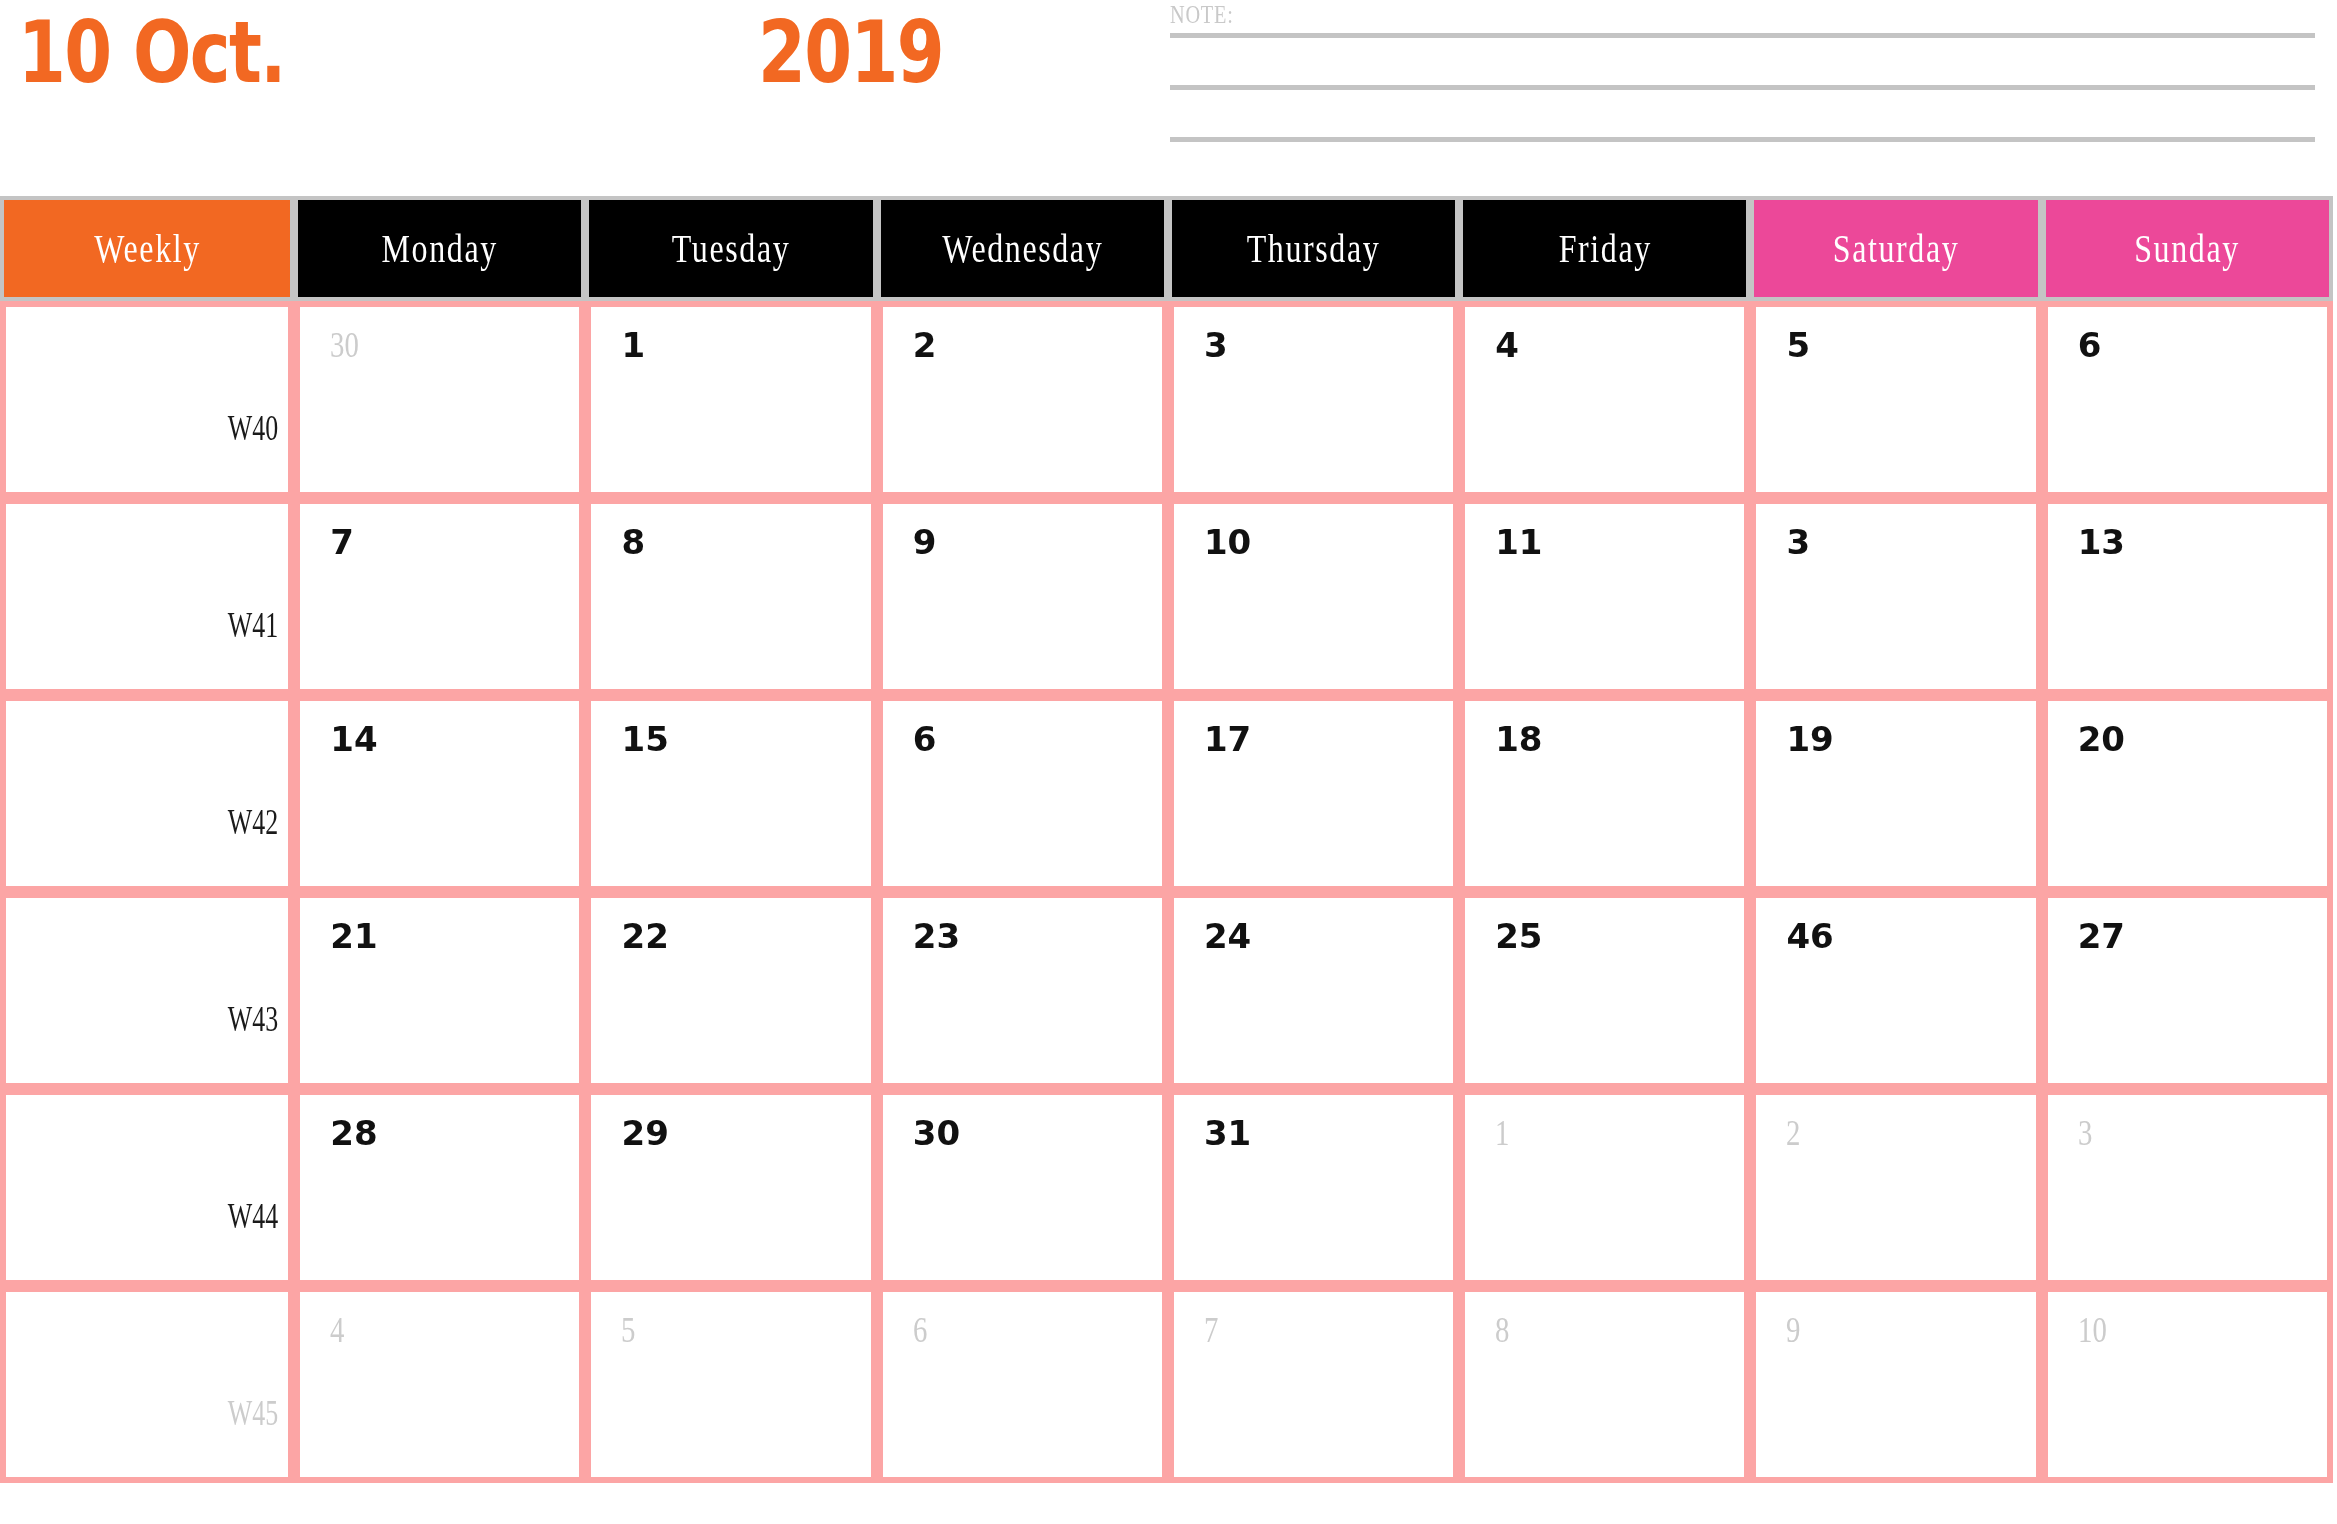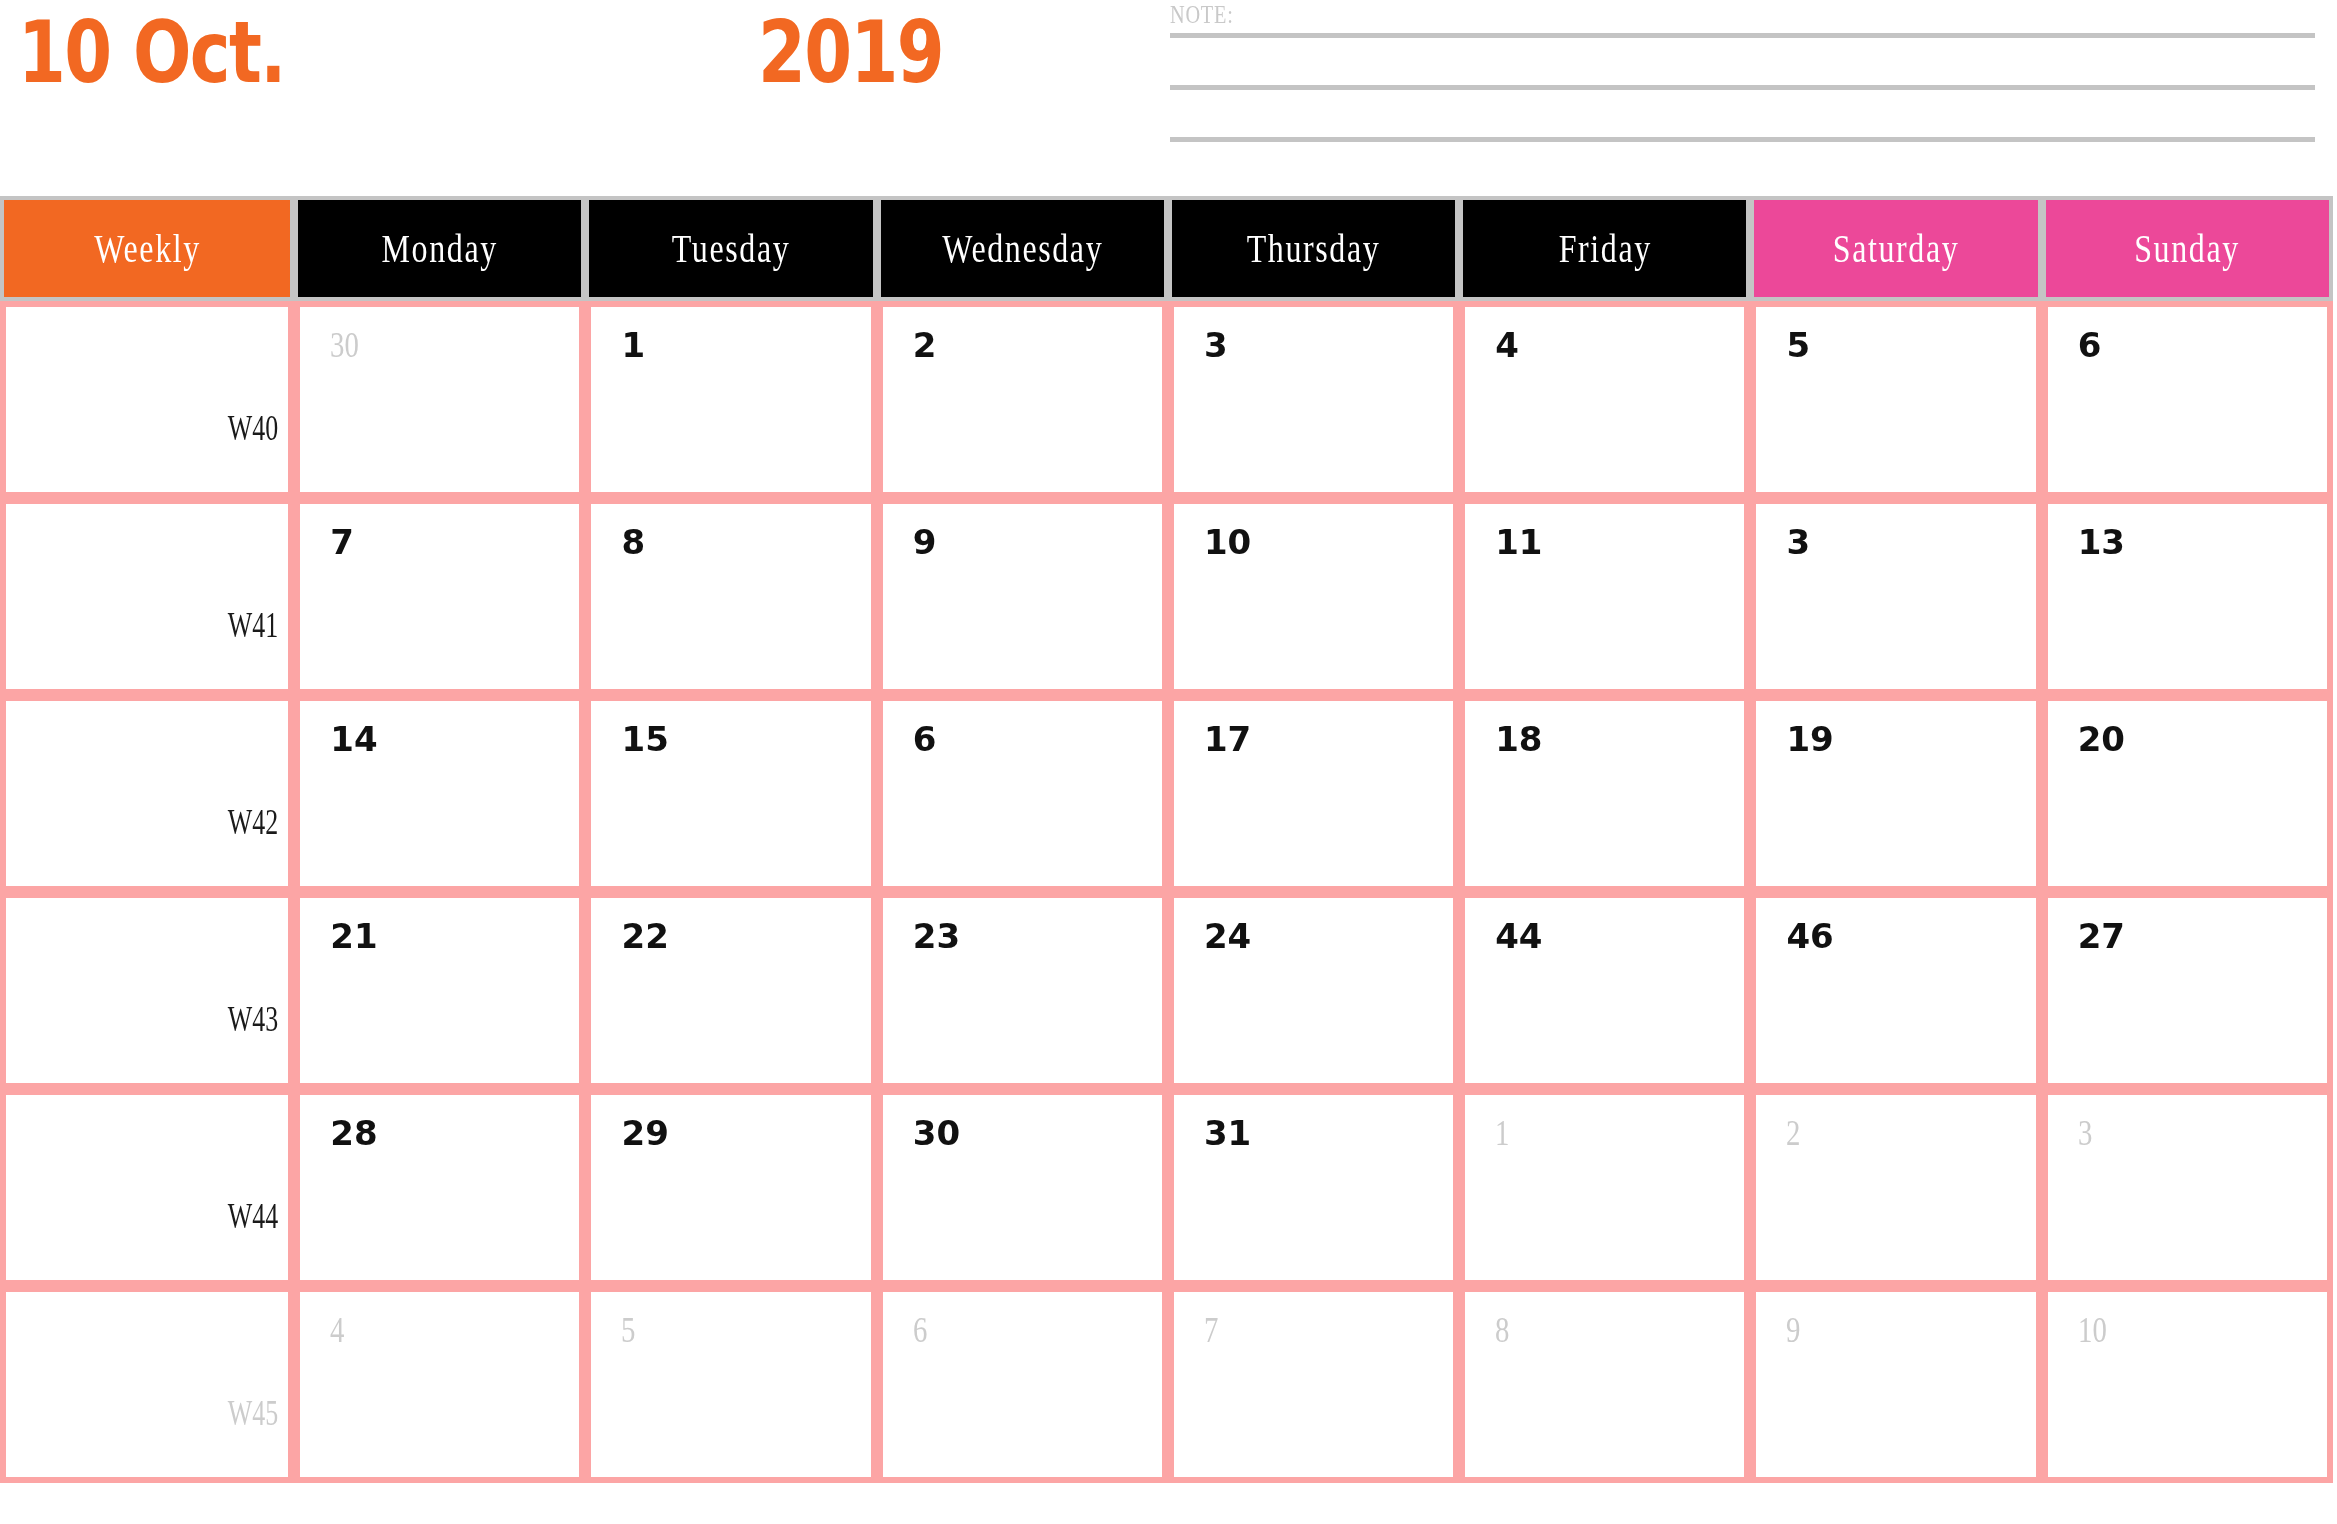--- a/index.html
+++ b/index.html
@@ -300,21 +300,21 @@
         <td class="day-cell">
           <span class="day-num">22</span>
         </td>
         <td class="day-cell">
           <span class="day-num">23</span>
         </td>
         <td class="day-cell">
           <span class="day-num">24</span>
         </td>
         <td class="day-cell">
-          <span class="day-num">44</span>
+          <span class="day-num">25</span>
         </td>
         <td class="day-cell">
           <span class="day-num">46</span>
         </td>
         <td class="day-cell">
           <span class="day-num">27</span>
         </td>
       </tr>
       <tr>
         <td class="week-cell"><span class="week-label">W44</span></td>

